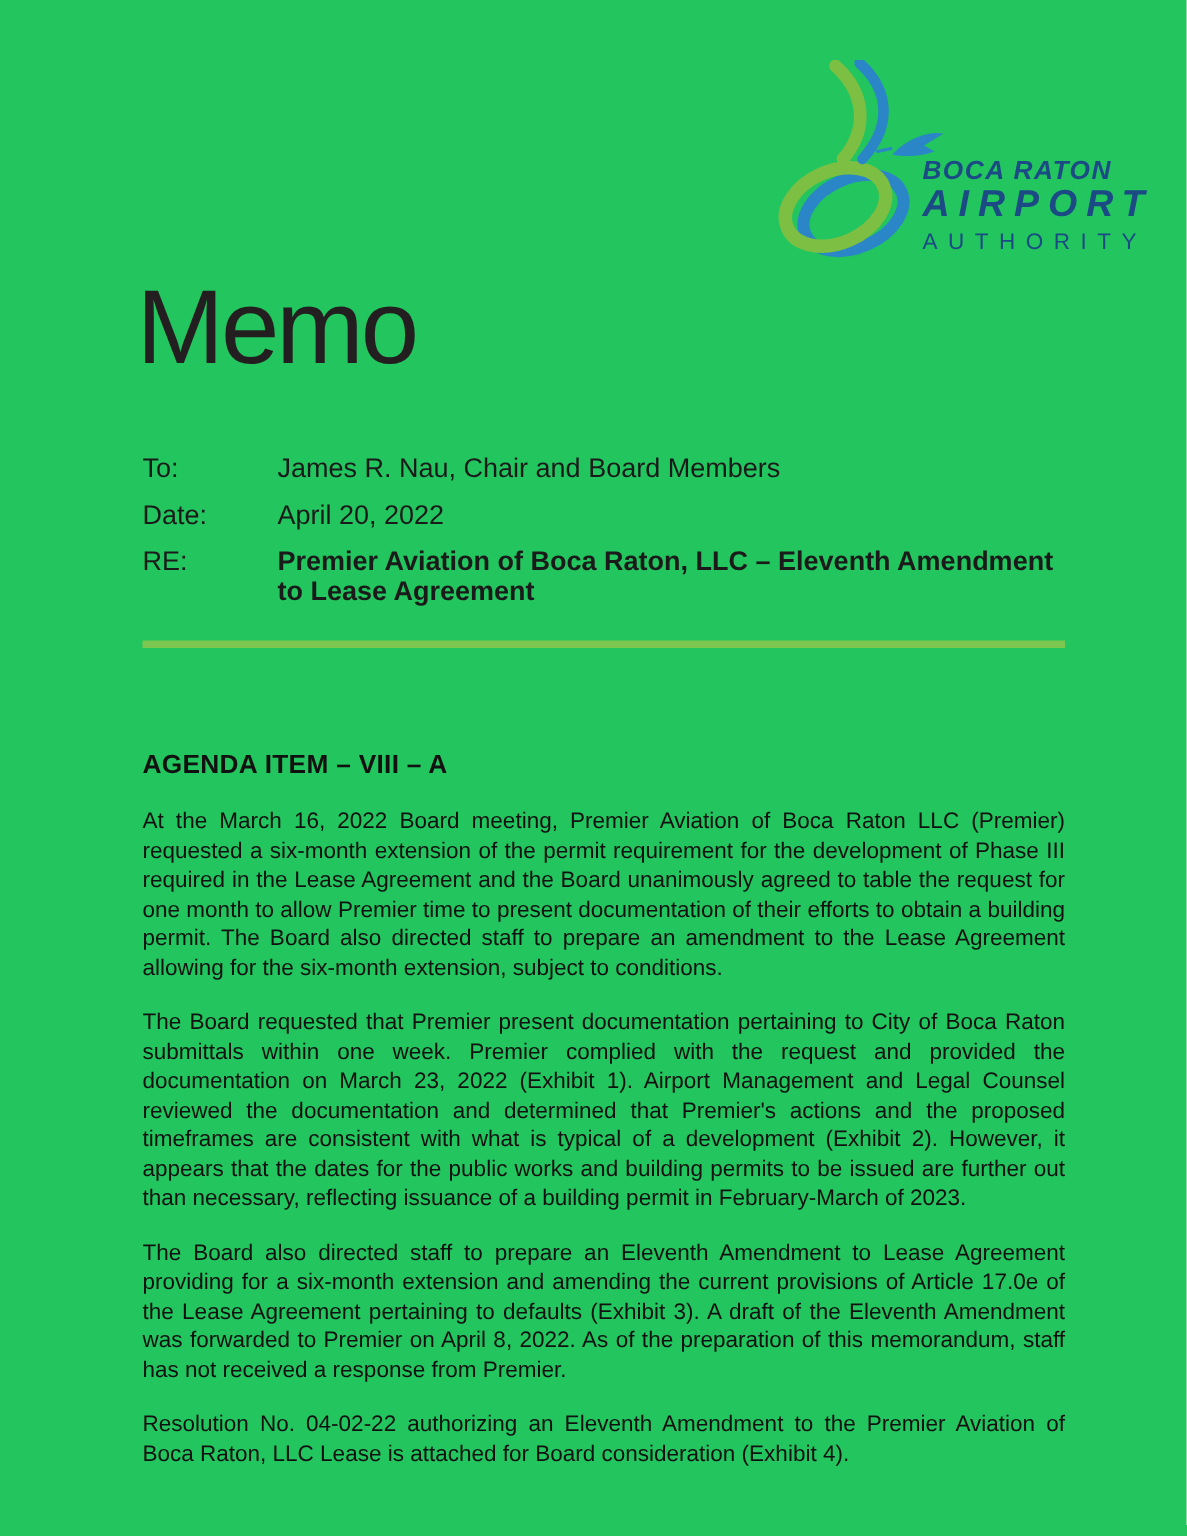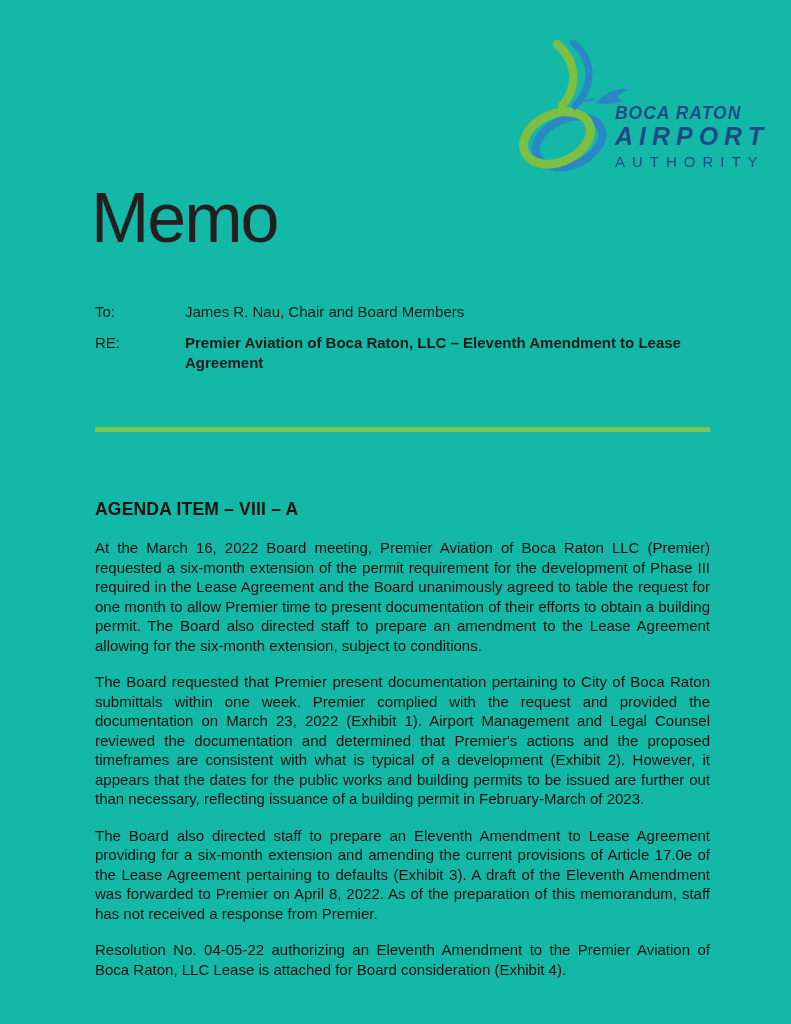--- a/index.html
+++ b/index.html
@@ -2,21 +2,21 @@
 <html><head>
 <meta charset="utf-8">
 <style>
   * { margin: 0; padding: 0; box-sizing: border-box; }
   html, body { background: #e8e8e8; }
   body { font-family: "Liberation Sans", sans-serif; }
   .page {
     position: relative;
     width: 791px;
     height: 1024px;
-    background: #14b8a6;
+    background: #22c55e;
     margin: 0 auto;
     overflow: hidden;
     color: #1a1a1a;
   }
 
   
   .logo {
     position: absolute;
     top: 40px;
     right: 22px;
@@ -44,21 +44,21 @@
     top: 183px;
     left: 91px;
     font-size: 70px;
     font-weight: 500;
     letter-spacing: -2px;
     color: #231f20;
     line-height: 1;
   }
 
   
-  .fields { position: absolute; top: 302px; left: 95px; width: 615px; font-size: 15px; }
+  .fields { position: absolute; top: 302px; left: 95px; width: 615px; font-size: 18px; }
   .field-row { display: flex; margin-bottom: 11px; line-height: 20px; }
   .field-label { width: 90px; flex: 0 0 auto; }
   .field-value { width: 525px; }
   .field-row.re .field-value { font-weight: bold; }
 
   
   .divider {
     position: absolute;
     top: 427px;
     left: 95px;
@@ -117,29 +117,33 @@
     </div>
   </div>
 
   <div class="memo-title">Memo</div>
 
   <div class="fields">
     <div class="field-row">
       <div class="field-label">To:</div>
       <div class="field-value">James R. Nau, Chair and Board Members</div>
     </div>
+    <div class="field-row">
+      <div class="field-label">Date:</div>
+      <div class="field-value">April 20, 2022</div>
+    </div>
     <div class="field-row re">
       <div class="field-label">RE:</div>
       <div class="field-value">Premier Aviation of Boca Raton, LLC – Eleventh Amendment to Lease Agreement</div>
     </div>
   </div>
 
   <div class="divider" style="background: rgb(124, 199, 80);"></div>
 
   <div class="content">
     <div class="agenda-heading">AGENDA ITEM – VIII – A</div>
     <p class="para">At the March 16, 2022 Board meeting, Premier Aviation of Boca Raton LLC (Premier) requested a six-month extension of the permit requirement for the development of Phase III required in the Lease Agreement and the Board unanimously agreed to table the request for one month to allow Premier time to present documentation of their efforts to obtain a building permit. The Board also directed staff to prepare an amendment to the Lease Agreement allowing for the six-month extension, subject to conditions.</p>
     <p class="para">The Board requested that Premier present documentation pertaining to City of Boca Raton submittals within one week. Premier complied with the request and provided the documentation on March 23, 2022 (Exhibit 1). Airport Management and Legal Counsel reviewed the documentation and determined that Premier's actions and the proposed timeframes are consistent with what is typical of a development (Exhibit 2). However, it appears that the dates for the public works and building permits to be issued are further out than necessary, reflecting issuance of a building permit in February-March of 2023.</p>
     <p class="para">The Board also directed staff to prepare an Eleventh Amendment to Lease Agreement providing for a six-month extension and amending the current provisions of Article 17.0e of the Lease Agreement pertaining to defaults (Exhibit 3).  A draft of the Eleventh Amendment was forwarded to Premier on April 8, 2022. As of the preparation of this memorandum, staff has not received a response from Premier.</p>
-    <p class="para">Resolution No. 04-05-22 authorizing an Eleventh Amendment to the Premier Aviation of Boca Raton, LLC Lease is attached for Board consideration (Exhibit 4).</p>
+    <p class="para">Resolution No. 04-02-22 authorizing an Eleventh Amendment to the Premier Aviation of Boca Raton, LLC Lease is attached for Board consideration (Exhibit 4).</p>
   </div>
 
 </div>
 
 </body></html>

